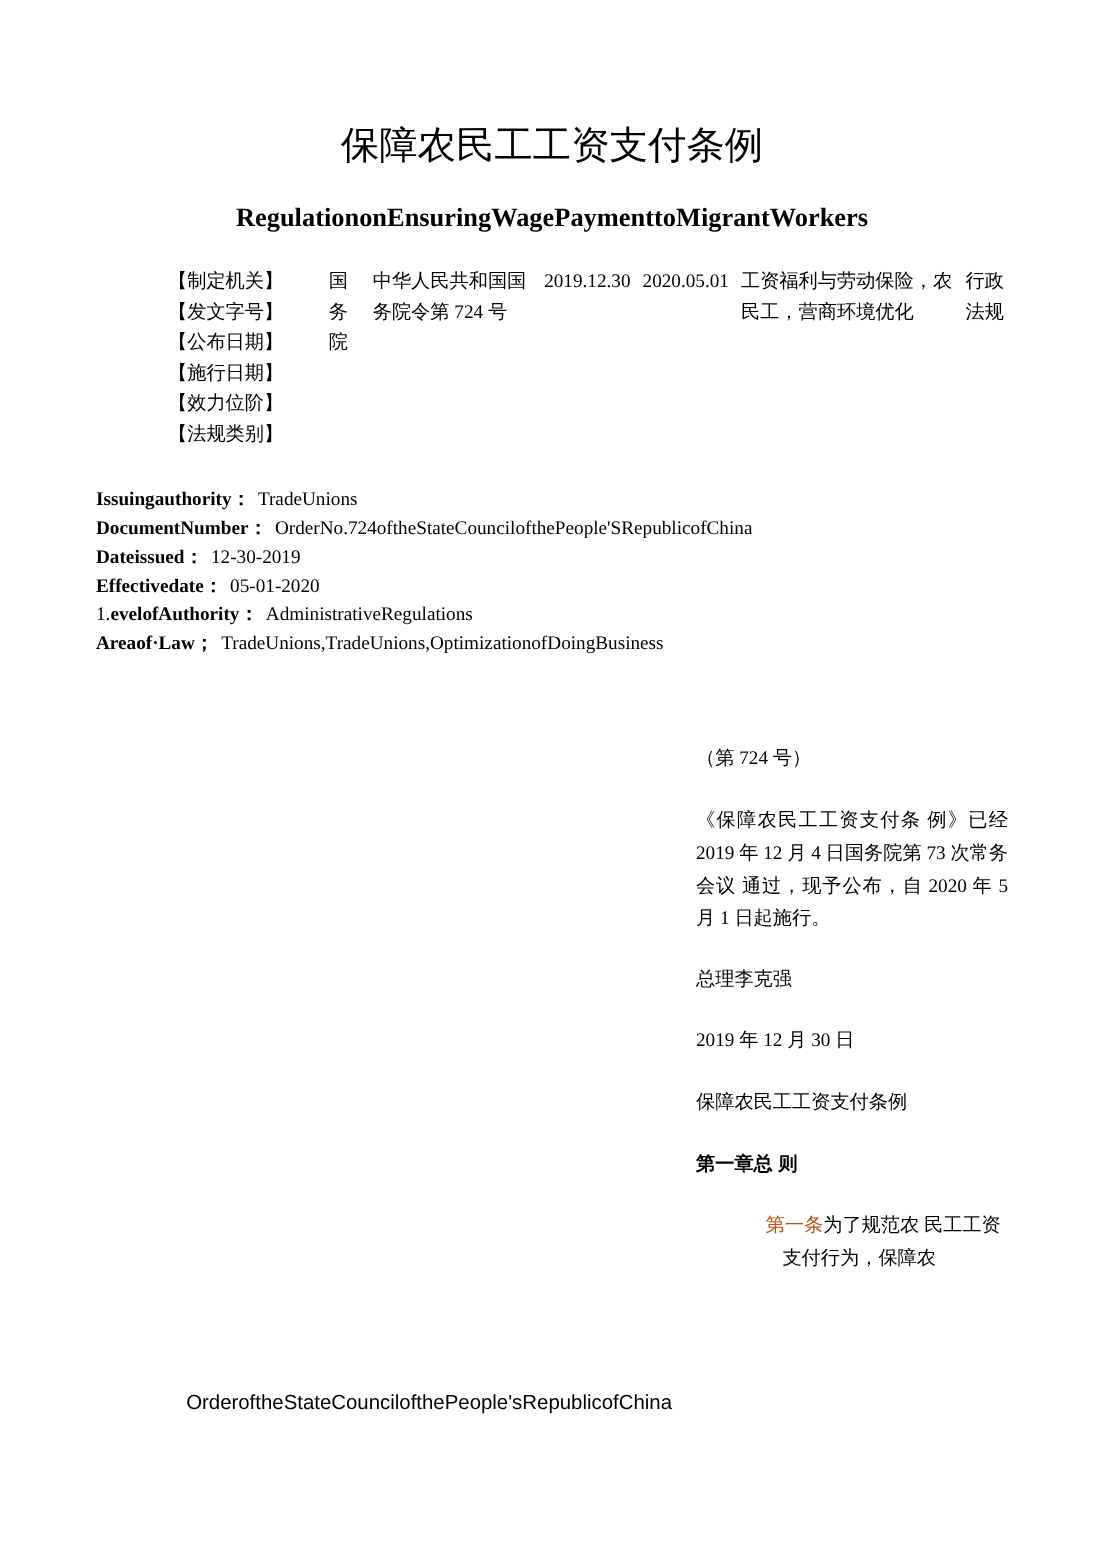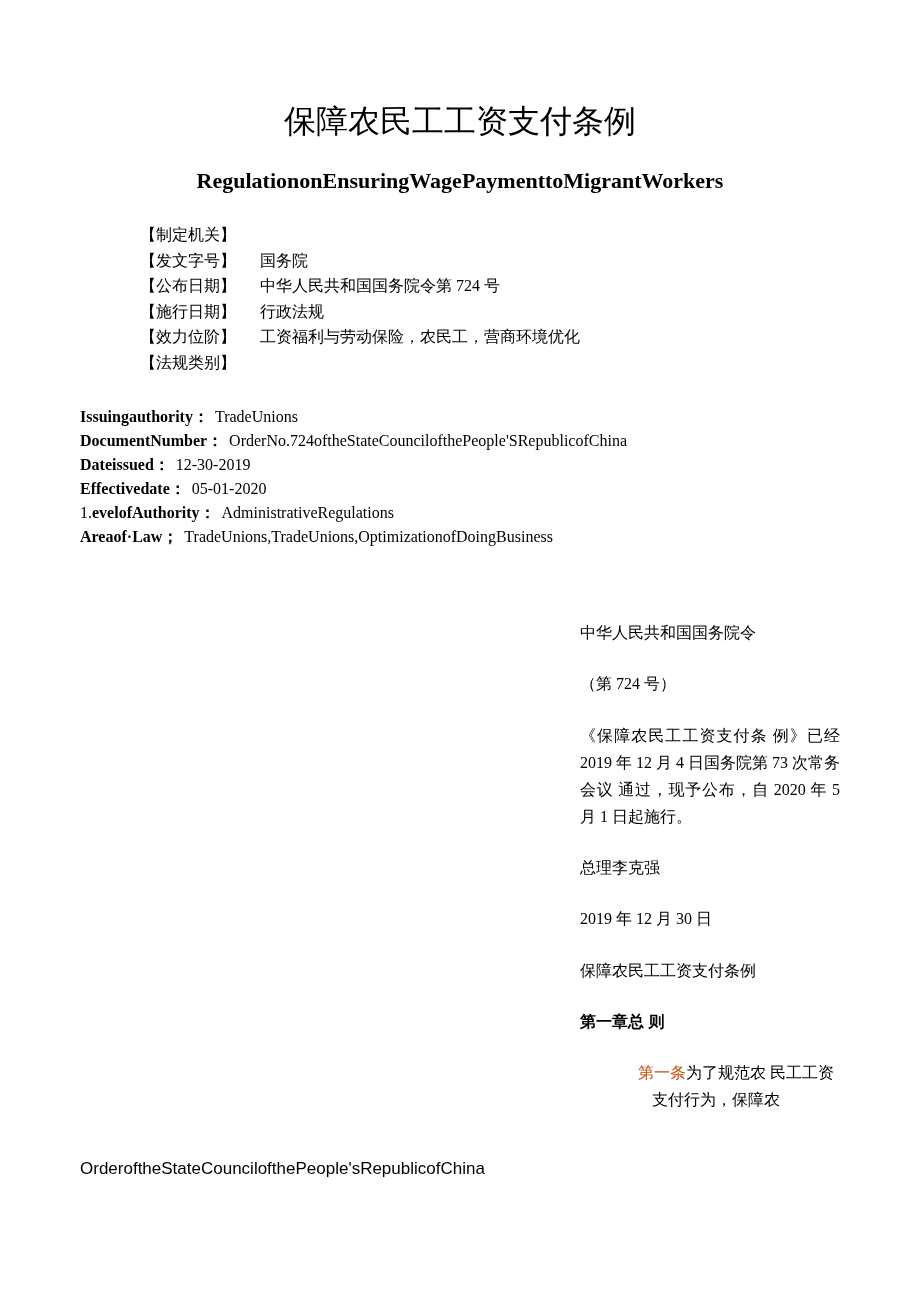--- a/index.html
+++ b/index.html
@@ -27,21 +27,21 @@
       font-family: "Times New Roman", serif;
     }
     .meta-cn {
       margin-left: 60px;
       font-size: 16px;
       line-height: 1.6;
       margin-bottom: 0;
     }
     .meta-cn-label { font-family: "SimSun", serif; white-space: nowrap; min-width: 110px; }
     .meta-cn-value { font-family: "SimSun", serif; margin-left: 10px; }
-    .meta-cn-values-col { display: flex; flex-direction: column; }
+    .meta-cn-values-col { display: flex; }
     .meta-cn-labels-col { display: flex; flex-direction: column; }
     .meta-cn-grid { display: flex; }
     .meta-en {
       margin-top: 4px;
       font-size: 16px;
       line-height: 1.5;
       font-family: "Times New Roman", serif;
     }
     .meta-en-row { display: flex; }
     .meta-en-label { font-weight: bold; }
@@ -63,21 +63,21 @@
     .para { margin-bottom: 24px; text-align: justify; }
     .order-num { text-align: left; margin-bottom: 24px; }
     .chapter { font-weight: bold; font-family: "SimHei", sans-serif; margin-bottom: 24px; }
     .article-label { color: #c05010; margin-left: 38px; }
     .article-body { padding-left: 72px; text-align: justify; }
     .left-bottom {
       font-family: Arial, sans-serif;
       font-size: 17px;
       margin-top: auto;
     }
-    .left-flex { display: flex; flex-direction: column; height: 100%; }
+    .left-flex { display: flex; flex-direction: row; height: 100%; }
   </style>
 </head>
 <body>
 
 <h1 class="title-cn">保障农民工工资支付条例</h1>
 <h2 class="title-en">RegulationonEnsuringWagePaymenttoMigrantWorkers</h2>
 
 <div class="meta-cn">
   <div class="meta-cn-grid">
     <div class="meta-cn-labels-col">
@@ -86,22 +86,24 @@
       <span class="meta-cn-label">【公布日期】</span>
       <span class="meta-cn-label">【施行日期】</span>
       <span class="meta-cn-label">【效力位阶】</span>
       <span class="meta-cn-label">【法规类别】</span>
       <span class="meta-cn-label">&nbsp;</span>
     </div>
     <div class="meta-cn-values-col">
       <span class="meta-cn-value">&nbsp;</span>
       <span class="meta-cn-value">国务院</span>
       <span class="meta-cn-value">中华人民共和国国务院令第 724 号</span>
+      <span class="meta-cn-value">2019.12.30</span>
+      <span class="meta-cn-value">2020.05.01</span>
+      <span class="meta-cn-value">工资福利与劳动保险，农民工，营商环境优化</span>
       <span class="meta-cn-value">行政法规</span>
-      <span class="meta-cn-value">工资福利与劳动保险，农民工，营商环境优化</span>
     </div>
   </div>
 </div>
 
 <div class="meta-en">
   <div class="meta-en-row">
       <span class="meta-en-label">Issuingauthority：</span>
       <span class="meta-en-value">TradeUnions</span>
     </div>
   <div class="meta-en-row">
@@ -128,21 +130,20 @@
 </div>
 
 <div class="body-wrap">
   <div class="col-left">
     <div class="left-flex" style="height:560px;">
       <div style="flex:1"></div>
       <div class="left-bottom">OrderoftheStateCouncilofthePeople'sRepublicofChina</div>
     </div>
   </div>
   <div class="col-right">
-    <div class="para">中华人民共和国国务院令</div>
     <div class="para order-num">（第 724 号）</div>
     <div class="para">《保障农民工工资支付条  例》已经 2019 年 12 月 4 日国务院第 73 次常务会议 通过，现予公布，自 2020 年 5 月 1 日起施行。</div>
     <div class="para">总理李克强</div>
     <div class="para">2019 年 12 月 30 日</div>
     <div class="para">保障农民工工资支付条例</div>
     <div class="para chapter">第一章总  则</div>
     <div>
       <div style="text-indent:20px;"><span class="article-label">第一条</span><span>为了规范农  民工工资</span></div>
       <div class="article-body">支付行为，保障农</div>
     </div>

